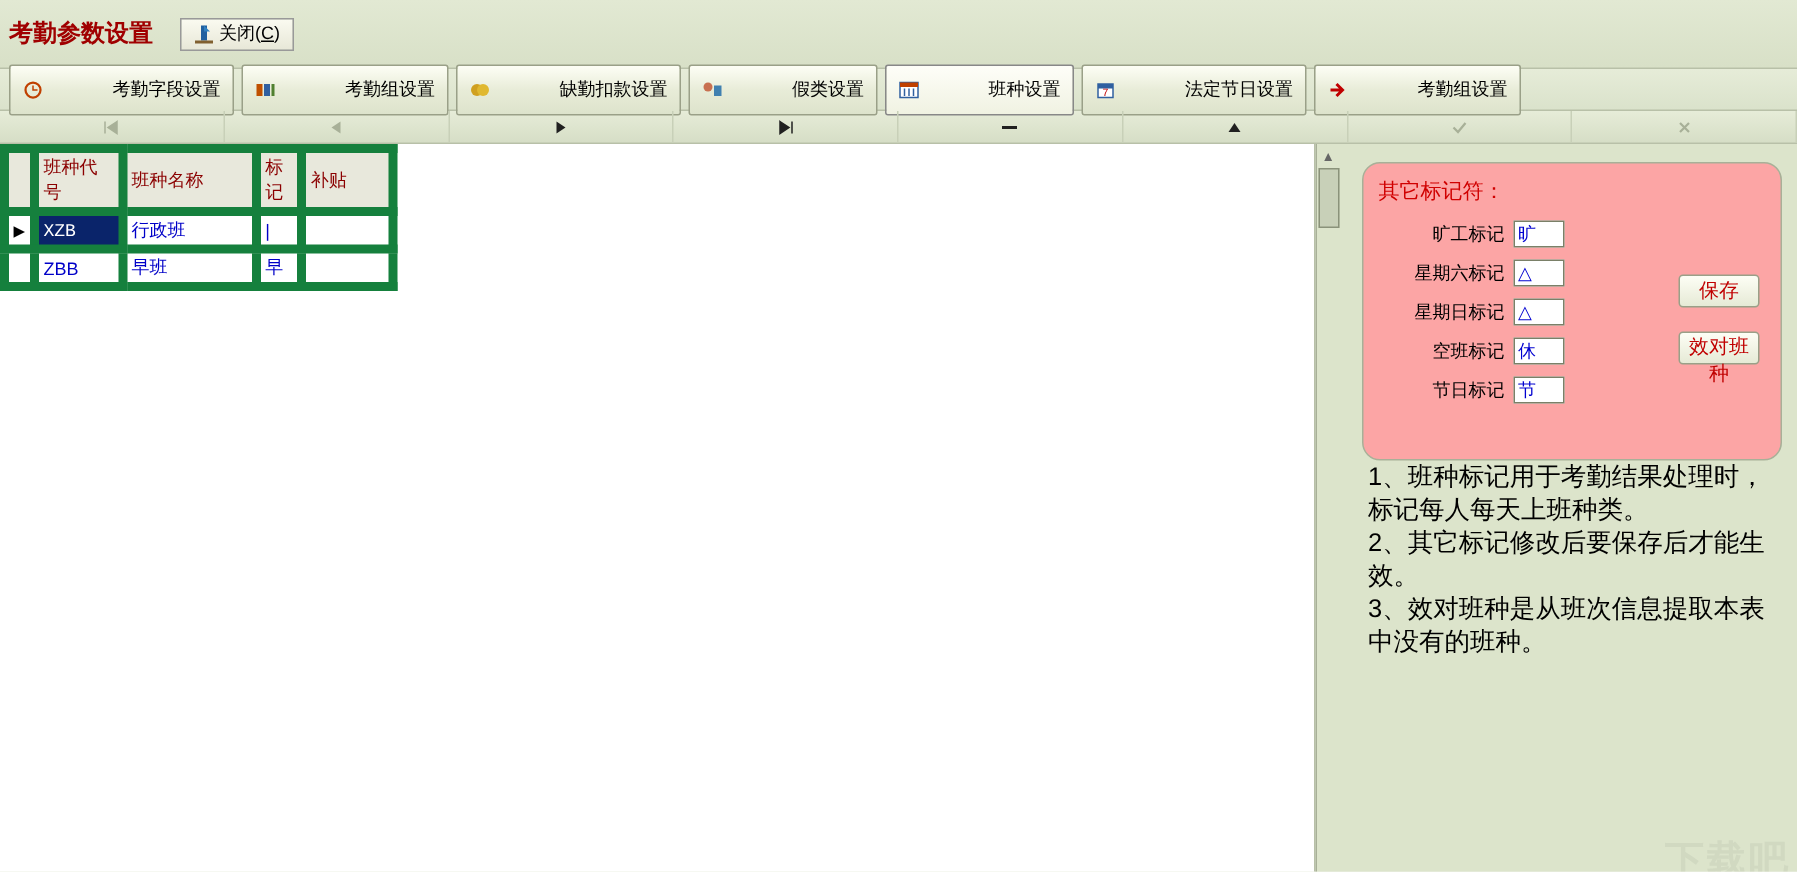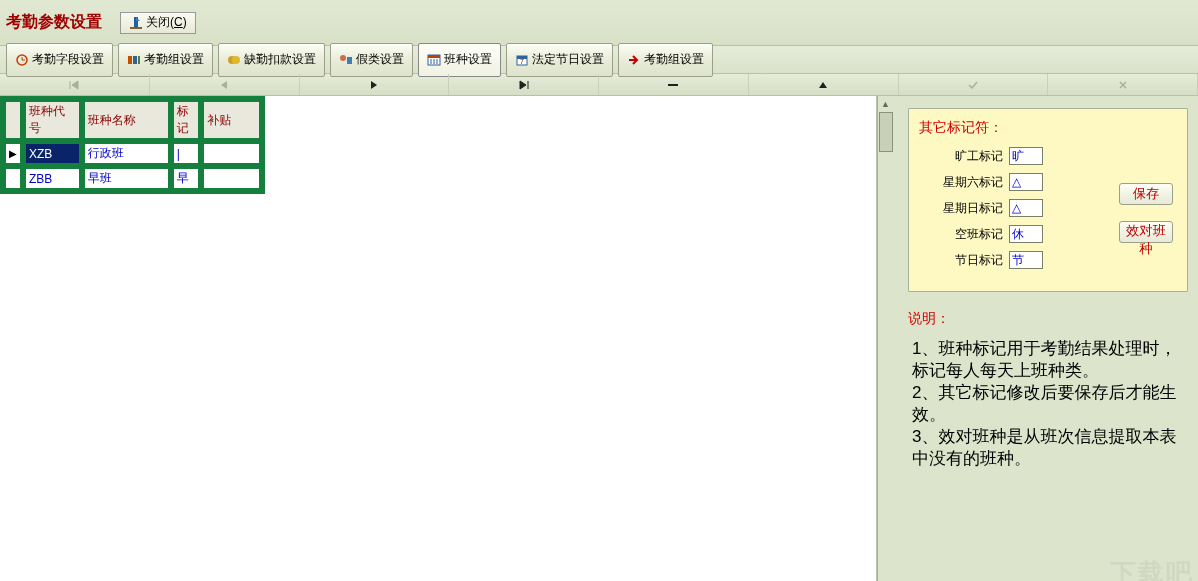--- a/index.html
+++ b/index.html
@@ -51,20 +51,21 @@
   }
   .tab-btn {
     display: inline-flex;
     align-items: center;
     height: 34px;
     padding: 0 8px;
     border: 1px solid #9AA088;
     background: linear-gradient(to bottom, #FDFEF5, #E8ECD8, #DDE3CC);
     cursor: pointer;
     border-radius: 2px;
+    gap: 43px;
   }
   .tab-btn.active {
     border-color: #888;
     background: linear-gradient(to bottom,#FEFEF8,#F0F2E2);
   }
   .tab-btn svg { margin-right: 3px; flex-shrink:0; }
   .tab-btn span { color: #000; font-size: 12px; }
 
   .navbar {
     height: 22px;
@@ -118,21 +119,21 @@
     font-weight: normal;
   }
   .row-indicator {
     width: 12px;
     background: #E8E8DC;
     border: 1px solid #808080;
     text-align:center;
     font-size:10px;
     color:#000;
   }
-  tr.selected td.code { background: #0A246A; color: #fff; }
+  tr.selected td.code { background: #0A246A; color: #fff; font-family: Liberation Mono, monospace; }
   td.code { color: #0000C8; width:58px; }
   td.name { color: #0000C8; width:88px; }
   td.mark { color: #0000C8; width:30px; }
   td.allow { color: #0000C8; width:60px; }
 
   .vscroll {
     width: 17px;
     background: #DCE4CB;
     border-left: 1px solid #A8B098;
     position:relative;
@@ -156,23 +157,23 @@
   .vscroll .arrow.down{bottom:0;}
 
   .side {
     flex: 1;
     background: #DCE4CB;
     padding: 12px 10px 0 14px;
     position:relative;
   }
   .panel {
     border: 1px solid #A8B098;
-    background: #fef9c3;
-    padding: 10px 14px 14px 14px;
-    border-radius: 1px;
+    background: #fca5a5;
+    padding: 10px 14px 29px 14px;
+    border-radius: 12px;
     position:relative;
   }
   .panel .legend {
     color: #D00000;
     font-size: 14px;
     margin-bottom:10px;
     margin-left:-4px;
   }
   .panel .row {
     display: flex;
@@ -399,21 +400,20 @@
         <input class="val" value="休" style="">
       </div>
       <div class="row">
         <div class="lbl">节日标记</div>
         <input class="val" value="节" style="">
       </div>
       <button class="side-btn btn-save">保存</button>
       <button class="side-btn btn-checkshift">效对班种</button>
     </div>
 
-    <div class="notes-title">说明：</div>
     <div class="notes">
       <div>1、班种标记用于考勤结果处理时，标记每人每天上班种类。</div>
       <div>2、其它标记修改后要保存后才能生效。</div>
       <div>3、效对班种是从班次信息提取本表中没有的班种。</div>
     </div>
 
     <div class="watermark">
       <span>下载吧</span>
       <small>www.xiazaiba.com</small>
     </div>

